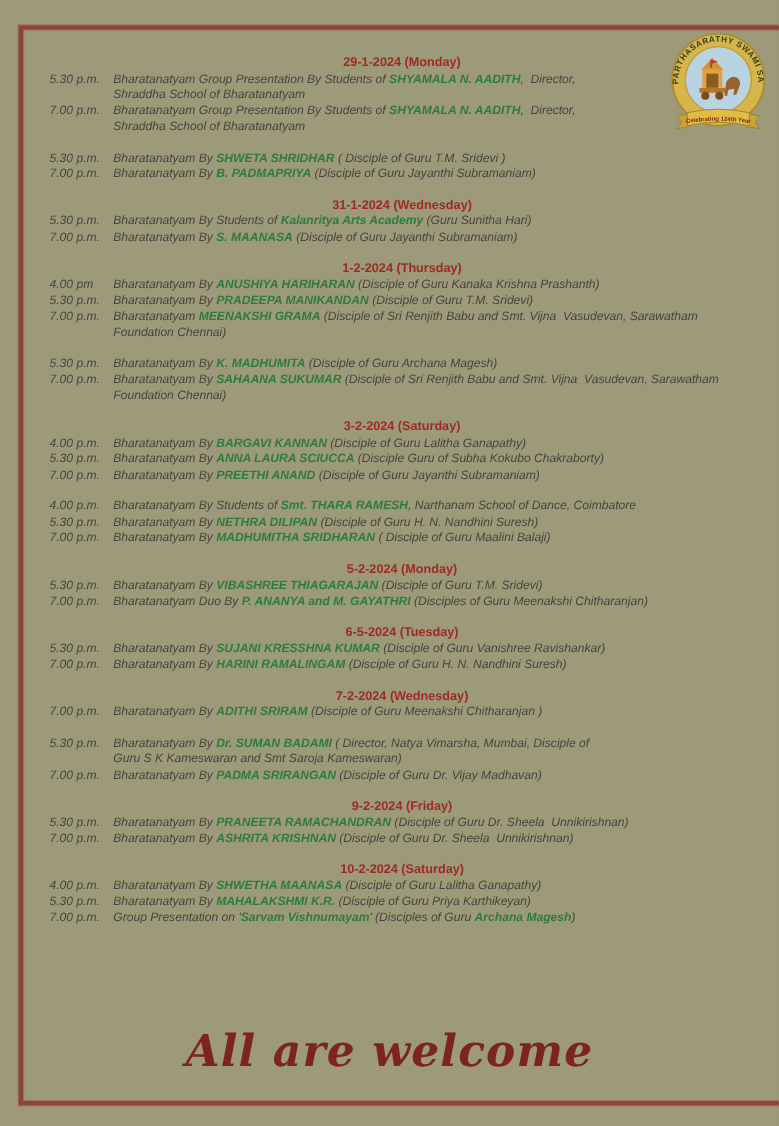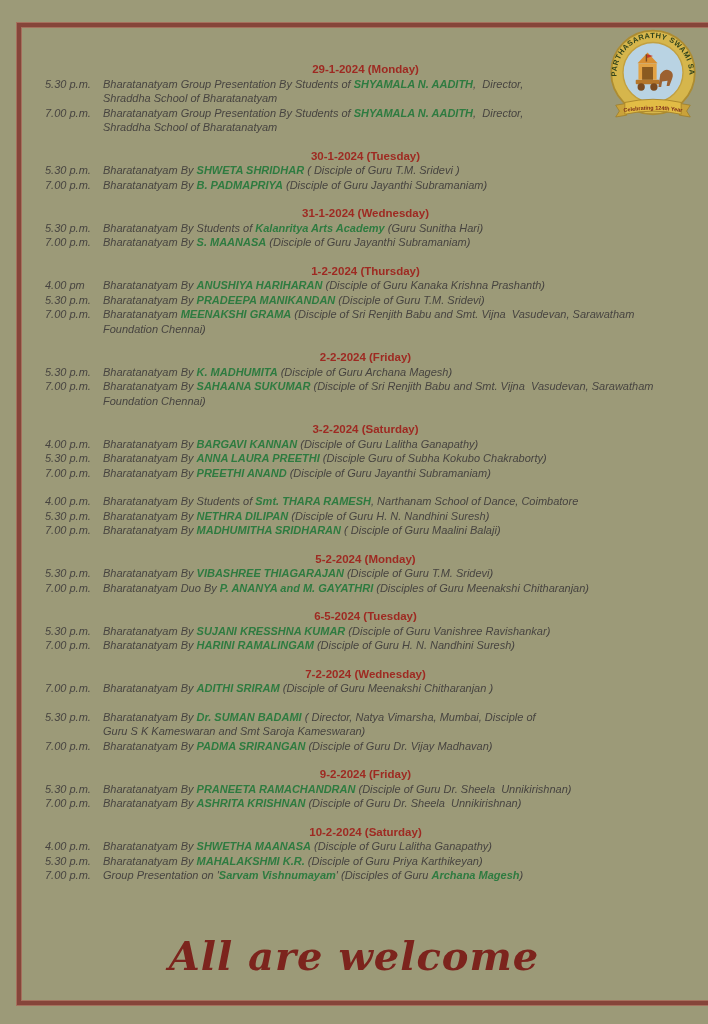--- a/index.html
+++ b/index.html
@@ -11,21 +11,21 @@
   .frame{
     position:absolute;left:17px;top:23px;right:-12px;bottom:19px;
     border:4px solid #86453a;
     box-shadow:0 0 0 1px #a6705d, inset 0 0 0 1px #a6705d;
     pointer-events:none;
   }
   .logo{
     position:absolute;top:27px;right:5px;width:100px;height:100px;
   }
   .content{
-    position:absolute;left:45px;top:62px;right:22px;
+    position:absolute;left:45px;top:50px;right:22px;
     font-size:11px;line-height:14.5px;color:#474440;
   }
   .section{margin-top:14px;}
   .section:first-child{margin-top:0;}
   .date{
     text-align:center;font-weight:bold;font-size:11.5px;color:#9e2a22;
   }
   .row{display:flex;align-items:flex-start;font-style:italic;}
   .time{flex:0 0 58px;white-space:nowrap;}
   .text{flex:1;white-space:pre-wrap;}
@@ -83,21 +83,20 @@
         <div class="text"><span class="seg-n">Bharatanatyam Group Presentation By Students of </span><span class="seg-g">SHYAMALA N. AADITH</span><span class="seg-n">,  Director,
 Shraddha School of Bharatanatyam</span></div>
       </div>
       <div class="row">
         <div class="time">7.00 p.m.</div>
         <div class="text"><span class="seg-n">Bharatanatyam Group Presentation By Students of </span><span class="seg-g">SHYAMALA N. AADITH</span><span class="seg-n">,  Director,
 Shraddha School of Bharatanatyam</span></div>
       </div>
     </div>
     <div class="section">
-      <div class="date">30-1-2024 (Tuesday)</div>
       <div class="row">
         <div class="time">5.30 p.m.</div>
         <div class="text"><span class="seg-n">Bharatanatyam By </span><span class="seg-g">SHWETA SHRIDHAR</span><span class="seg-n"> ( Disciple of Guru T.M. Sridevi )</span></div>
       </div>
       <div class="row">
         <div class="time">7.00 p.m.</div>
         <div class="text"><span class="seg-n">Bharatanatyam By </span><span class="seg-g">B. PADMAPRIYA</span><span class="seg-n"> (Disciple of Guru Jayanthi Subramaniam)</span></div>
       </div>
     </div>
     <div class="section">
@@ -121,40 +120,39 @@
         <div class="time">5.30 p.m.</div>
         <div class="text"><span class="seg-n">Bharatanatyam By </span><span class="seg-g">PRADEEPA MANIKANDAN</span><span class="seg-n"> (Disciple of Guru T.M. Sridevi)</span></div>
       </div>
       <div class="row">
         <div class="time">7.00 p.m.</div>
         <div class="text"><span class="seg-n">Bharatanatyam </span><span class="seg-g">MEENAKSHI GRAMA</span><span class="seg-n"> (Disciple of Sri Renjith Babu and Smt. Vijna  Vasudevan, Sarawatham
 Foundation Chennai)</span></div>
       </div>
     </div>
     <div class="section">
-      <div class="date">2-2-2024 (Friday)</div>
       <div class="row">
         <div class="time">5.30 p.m.</div>
         <div class="text"><span class="seg-n">Bharatanatyam By </span><span class="seg-g">K. MADHUMITA</span><span class="seg-n"> (Disciple of Guru Archana Magesh)</span></div>
       </div>
       <div class="row">
         <div class="time">7.00 p.m.</div>
         <div class="text"><span class="seg-n">Bharatanatyam By </span><span class="seg-g">SAHAANA SUKUMAR</span><span class="seg-n"> (Disciple of Sri Renjith Babu and Smt. Vijna  Vasudevan, Sarawatham
 Foundation Chennai)</span></div>
       </div>
     </div>
     <div class="section">
       <div class="date">3-2-2024 (Saturday)</div>
       <div class="row">
         <div class="time">4.00 p.m.</div>
         <div class="text"><span class="seg-n">Bharatanatyam By </span><span class="seg-g">BARGAVI KANNAN</span><span class="seg-n"> (Disciple of Guru Lalitha Ganapathy)</span></div>
       </div>
       <div class="row">
         <div class="time">5.30 p.m.</div>
-        <div class="text"><span class="seg-n">Bharatanatyam By </span><span class="seg-g">ANNA LAURA PREETHI</span><span class="seg-n"> (Disciple Guru of Subha Kokubo Chakraborty)</span></div>
+        <div class="text"><span class="seg-n">Bharatanatyam By </span><span class="seg-g">ANNA LAURA SCIUCCA</span><span class="seg-n"> (Disciple Guru of Subha Kokubo Chakraborty)</span></div>
       </div>
       <div class="row">
         <div class="time">7.00 p.m.</div>
         <div class="text"><span class="seg-n">Bharatanatyam By </span><span class="seg-g">PREETHI ANAND</span><span class="seg-n"> (Disciple of Guru Jayanthi Subramaniam)</span></div>
       </div>
     </div>
     <div class="section">
       <div class="row">
         <div class="time">4.00 p.m.</div>
         <div class="text"><span class="seg-n">Bharatanatyam By Students of </span><span class="seg-g">Smt. THARA RAMESH</span><span class="seg-n">, Narthanam School of Dance, Coimbatore</span></div>

